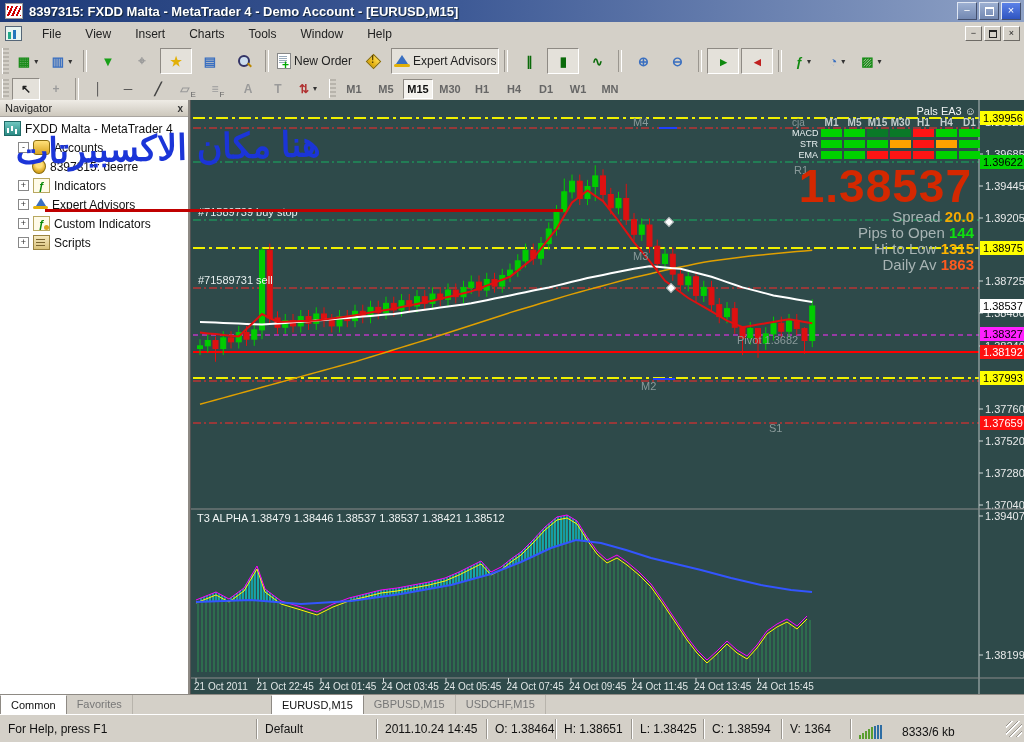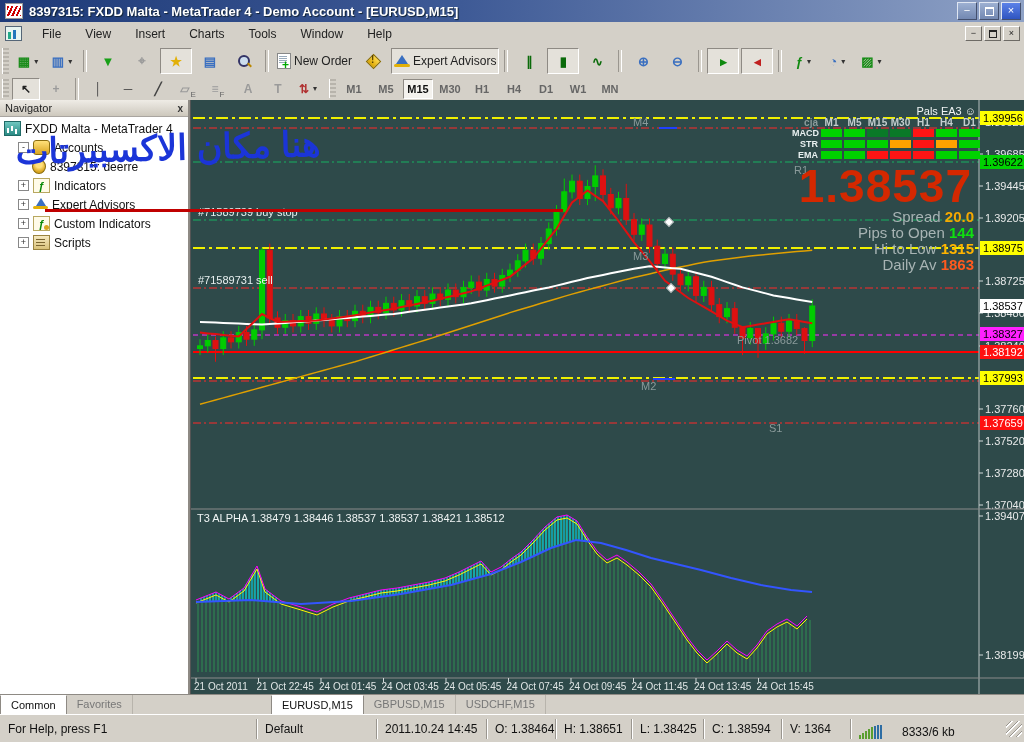--- a/index.html
+++ b/index.html
@@ -86,23 +86,23 @@
     border-right:5px solid transparent;border-bottom:8px solid #3a6fc0;}
   .tico-ea:after{content:"";position:absolute;left:0;top:8px;width:15px;height:3px;background:#e2b007;border-radius:2px;}
   .tico-scripts{background:linear-gradient(#f4e8c0,#d9c27a);border:1px solid #9a8340;}
   .tico-scripts:before{content:"";position:absolute;left:2px;top:3px;width:9px;height:1px;background:#7a6530;box-shadow:0 3px #7a6530,0 6px #7a6530;}
   
   #chart-svg{position:absolute;left:190px;top:100px;z-index:1;border-left:1px solid #555;}
   .info-block{left:196px;top:104px;font-size:11px;line-height:15px;white-space:pre;z-index:5;color:#f0f4f4;}
   .pals{top:105px;right:48px;font-size:11px;color:#f0f4f4;z-index:5;}
   .matrix{left:792px;top:117px;z-index:5;font-size:10px;}
   .mx-row{display:flex;align-items:center;height:10px;margin-bottom:1px;}
-  .mx-corner{width:26px;text-align:right;color:#8a9a9a;font-weight:bold;padding-right:2px;}
+  .mx-corner{width:26px;color:#8a9a9a;font-weight:normal;padding-right:2px;}
   .mx-col{width:23px;text-align:center;color:#c4cece;font-weight:bold;font-size:10px;}
-  .mx-label{width:26px;text-align:right;color:#e8f0f0;font-weight:bold;font-size:9px;padding-right:2px;}
+  .mx-label{width:26px;text-align:right;color:#e8f0f0;font-weight:normal;font-size:9px;padding-right:2px;}
   .mx-cell{width:21px;height:8px;margin:0 1px;}
   .big-price{top:163px;right:52px;font-size:46px;font-weight:bold;color:#d42800;z-index:5;letter-spacing:1px;line-height:46px;}
   .stats{top:209px;right:50px;z-index:5;text-align:right;font-size:15px;line-height:16px;}
   .stats .sl{color:#a8b4b4;}
   .stats .sv{font-weight:bold;}
   .arabic{left:0;top:126px;width:336px;text-align:center;font-size:35px;font-weight:bold;color:#1b35d8;
     z-index:20;transform:rotate(-1.5deg);direction:rtl;line-height:44px;}
   .red-line{left:45px;top:209px;width:518px;height:3px;background:#c00000;z-index:21;}
   
   .tabrow{left:0;top:694px;width:1024px;height:20px;background:#d4d0c8;border-top:1px solid #8e8a84;z-index:11;display:flex;font-size:11px;}

